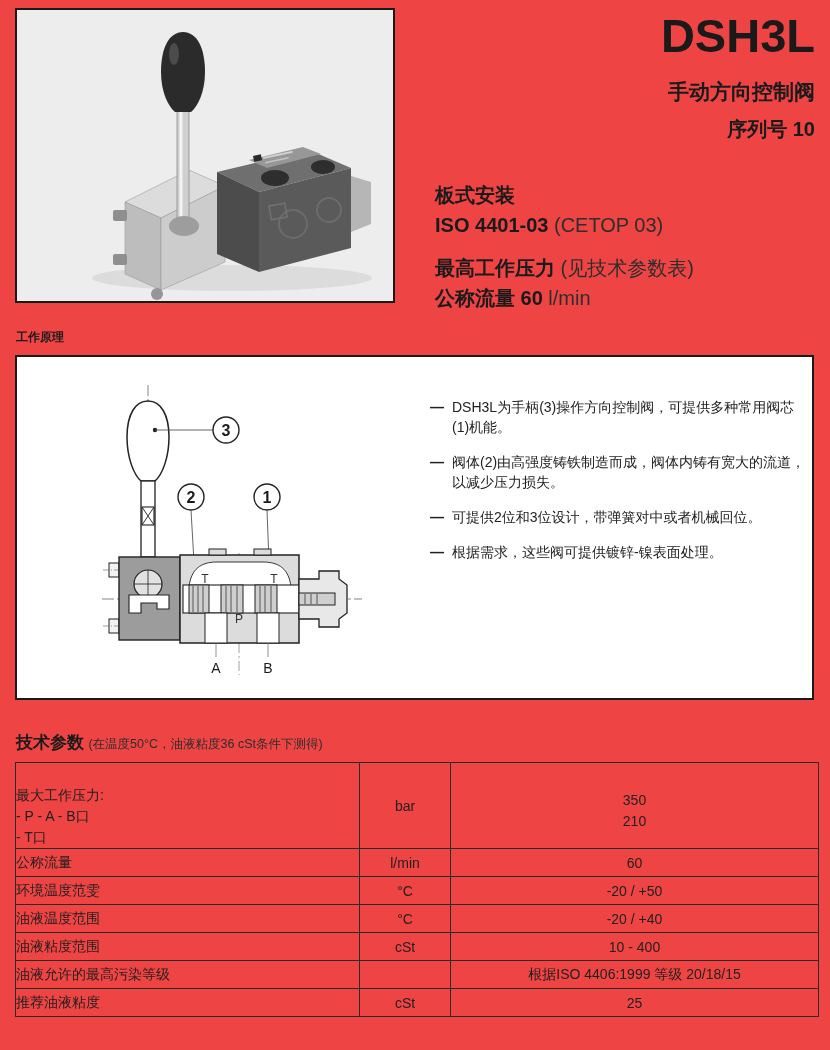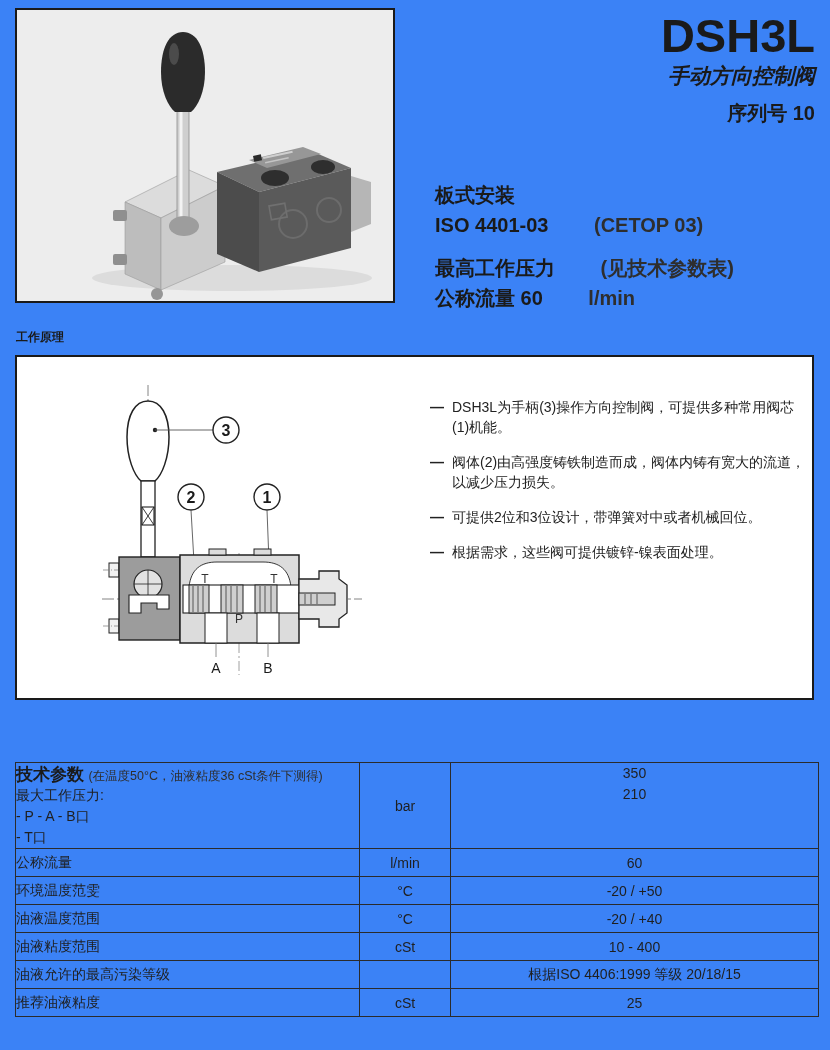--- a/index.html
+++ b/index.html
@@ -1,63 +1,63 @@
 <!DOCTYPE html>
 <html><head>
 <meta charset="utf-8">
 <style>
   html,body{margin:0;padding:0;background:#fff;}
   .page{
-    position:relative;width:830px;height:1050px;background:#3b82f6;
+    position:relative;width:830px;height:1050px;background:#ef4444;
     font-family:"Liberation Sans","DejaVu Sans",sans-serif;color:#1a1a1a;
     overflow:hidden;
   }
   
   .photo-box{
     position:absolute;left:15px;top:8px;width:376px;height:291px;
     border:2px solid #1a1a1a;background:#ededed;overflow:hidden;
   }
   .title-block{position:absolute;right:15px;top:12px;text-align:right;}
   .title-main{font-size:47px;font-weight:bold;line-height:1.0;letter-spacing:0px;}
-  .title-sub{font-size:21px;font-weight:bold;margin-top:3px;font-style:italic;}
+  .title-sub{font-size:21px;font-weight:bold;margin-top:19px;}
   .title-series{font-size:20px;font-weight:bold;margin-top:10px;}
   .specs{position:absolute;left:435px;top:180px;font-size:20px;line-height:30px;}
   .specs .gap{height:13px;}
   .sp-strong{font-weight:bold;}
-  .sp-normal{font-weight:bold;color:#2e2e2e;padding-left:40px;}
+  .sp-normal{font-weight:normal;color:#2e2e2e;}
   
   .wp-heading{position:absolute;left:16px;top:329px;font-size:12px;font-weight:bold;}
   .wp-box{
     position:absolute;left:15px;top:355px;width:795px;height:341px;
     border:2px solid #1a1a1a;background:#fff;
   }
   .wp-diagram{position:absolute;left:0;top:0;}
   .wp-bullets{position:absolute;left:413px;top:40px;width:378px;}
   .bullet{display:flex;margin-bottom:15px;font-size:14px;line-height:20px;color:#222;}
   .bullet .dash{flex:0 0 22px;font-weight:bold;}
   .bullet .btxt{flex:1;}
   
-  .tp-heading{position:absolute;left:16px;top:731px;margin-top:32px;}
+  .tp-heading{position:absolute;left:16px;top:731px;}
   .tp-heading .tp-title{font-size:17px;font-weight:bold;}
   .tp-heading .tp-note{font-size:12.5px;font-weight:normal;color:#2e2e2e;}
   table.tp{
     position:absolute;left:15px;top:762px;width:800px;
     border-collapse:collapse;table-layout:fixed;font-size:14px;color:#1f1f1f;
   }
   table.tp td{border:1.4px solid #2b2b2b;padding:0;}
   td.c-param{width:343px;text-align:left;padding-left:15px;}
   td.c-unit{width:90px;text-align:center;}
   td.c-value{width:367px;text-align:center;}
   tr.row-std{height:28px;}
   tr.row-tall{height:73px;}
   tr.row-tall td{vertical-align:top;}
   .pline{line-height:21px;}
   .row-tall .c-param{padding-top:22px;}
   .row-tall .c-unit{padding-top:0;vertical-align:middle;}
-  .row-tall .c-value{}
+  .row-tall .c-value{padding-top:27px;}
 </style>
 </head>
 <body>
 
 <div class="page">
 
   <div class="photo-box">
     <svg width="376" height="291" viewBox="0 0 376 291">
       <rect x="0" y="0" width="376" height="291" fill="#ededed"></rect>
       <ellipse cx="215" cy="268" rx="140" ry="13" fill="#dcdcdc"></ellipse>

